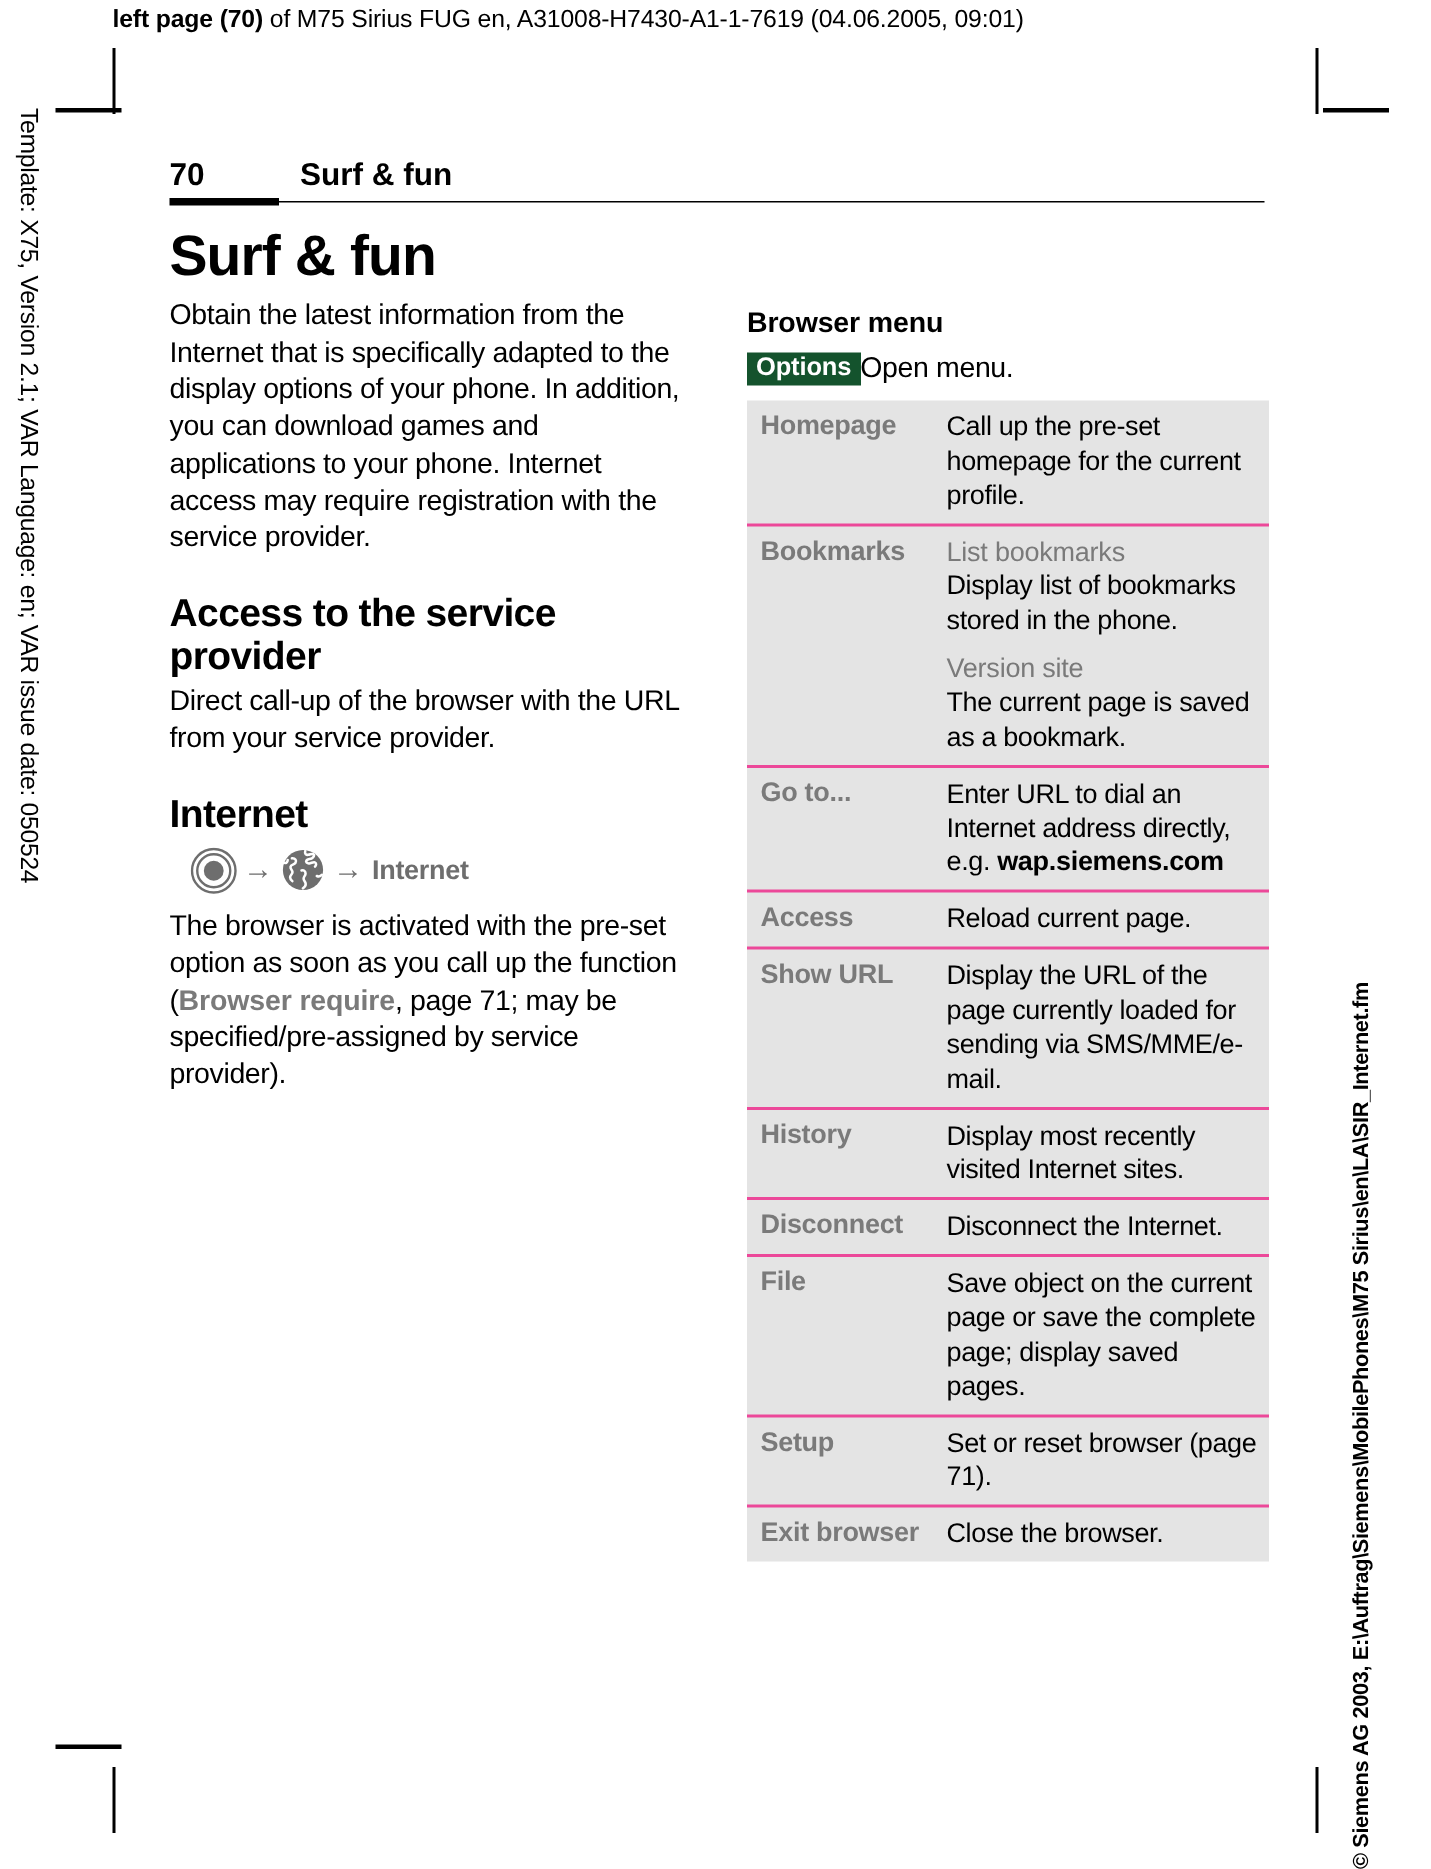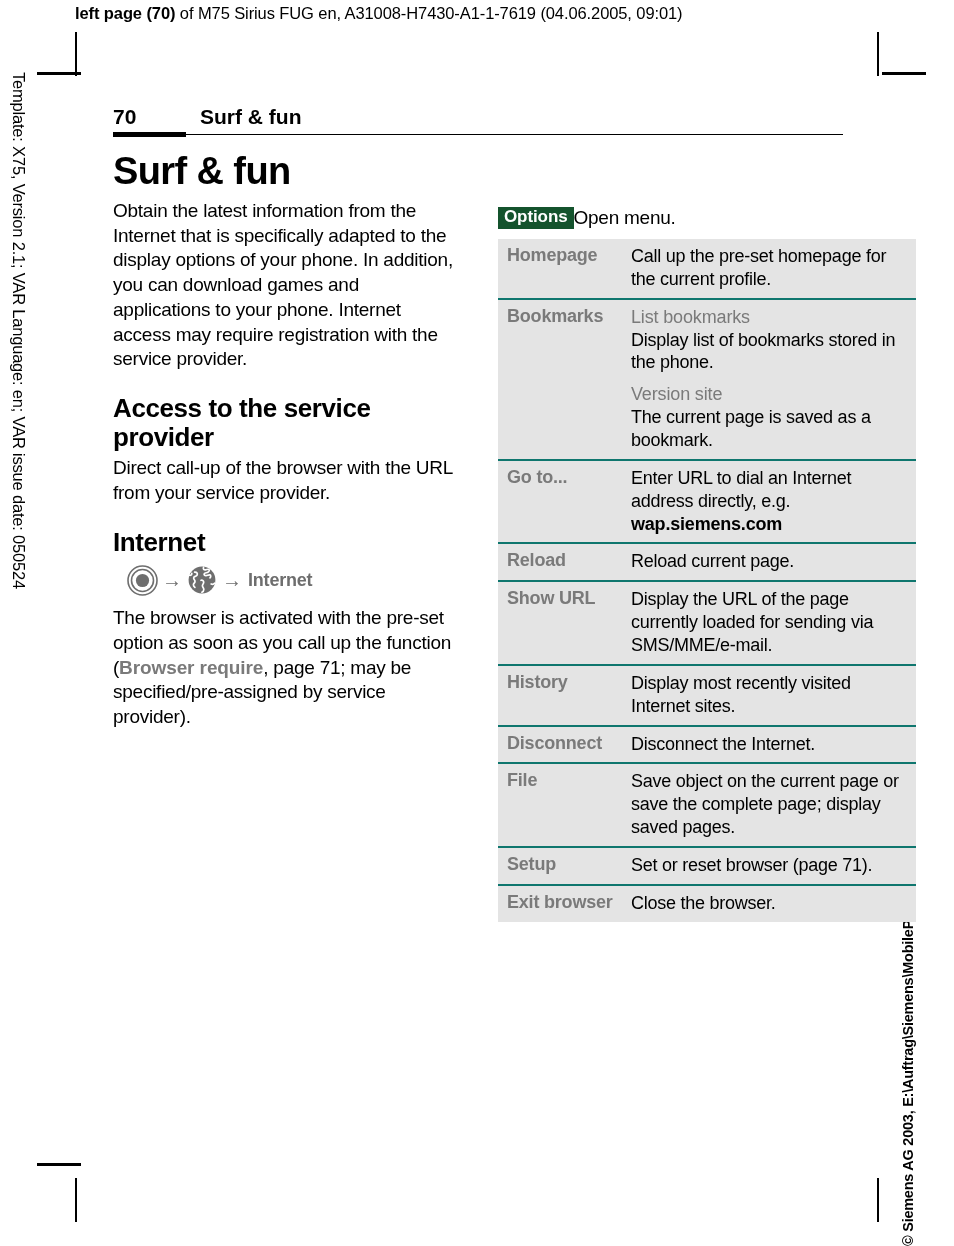--- a/index.html
+++ b/index.html
@@ -185,28 +185,28 @@
     line-height: 1.1;
     letter-spacing: -0.1px;
   }
   .options-desc {
     font-size: 19px;
     letter-spacing: -0.25px;
   }
 
   
   .menu-table {
-    width: 418px;
+    width: 348px;
     border-collapse: collapse;
   }
   .menu-table tr { background: #e4e4e4; }
   .menu-table td {
     vertical-align: top;
     padding: 6px 0 7px 0;
-    border-top: 2px solid #0f766e;
+    border-top: 2px solid #ec4899;
   }
   .menu-table tr:first-child td { border-top: none; }
   td.cell-label {
     width: 126px;
     padding-left: 9px;
     padding-right: 4px;
     color: #7a7a7a;
     font-weight: bold;
     font-size: 18px;
     letter-spacing: -0.2px;
@@ -289,20 +289,21 @@
         </svg>
       </span>
       <span class="nav-arrow">→</span>
       <span class="nav-label">Internet</span>
     </div>
 
     <p class="body"><span>The browser is activated with the pre-set option as soon as you call up the function (</span><span class="grayb">Browser require</span><span>, page 71; may be specified/pre-assigned by service provider).</span></p>
   </div>
 
   <div class="col-right">
+    <h3 class="head3">Browser menu</h3>
 
     <div class="options-row">
       <span class="options-badge">Options</span>
       <span class="options-desc">Open menu.</span>
     </div>
 
     <table class="menu-table">
       <tbody>
         <tr>
           <td class="cell-label">Homepage</td>
@@ -322,21 +323,21 @@
             </div>
           </td>
         </tr>
 
         <tr>
           <td class="cell-label">Go to...</td>
           <td class="cell-desc"><span>Enter URL to dial an Internet address directly, e.g. </span><span class="blk-bold">wap.siemens.com</span></td>
         </tr>
 
         <tr>
-          <td class="cell-label">Reload</td>
+          <td class="cell-label">Access</td>
           <td class="cell-desc">Reload current page.</td>
         </tr>
 
         <tr>
           <td class="cell-label">Show URL</td>
           <td class="cell-desc">Display the URL of the page currently loaded for sending via SMS/MME/e-mail.</td>
         </tr>
 
         <tr>
           <td class="cell-label">History</td>

